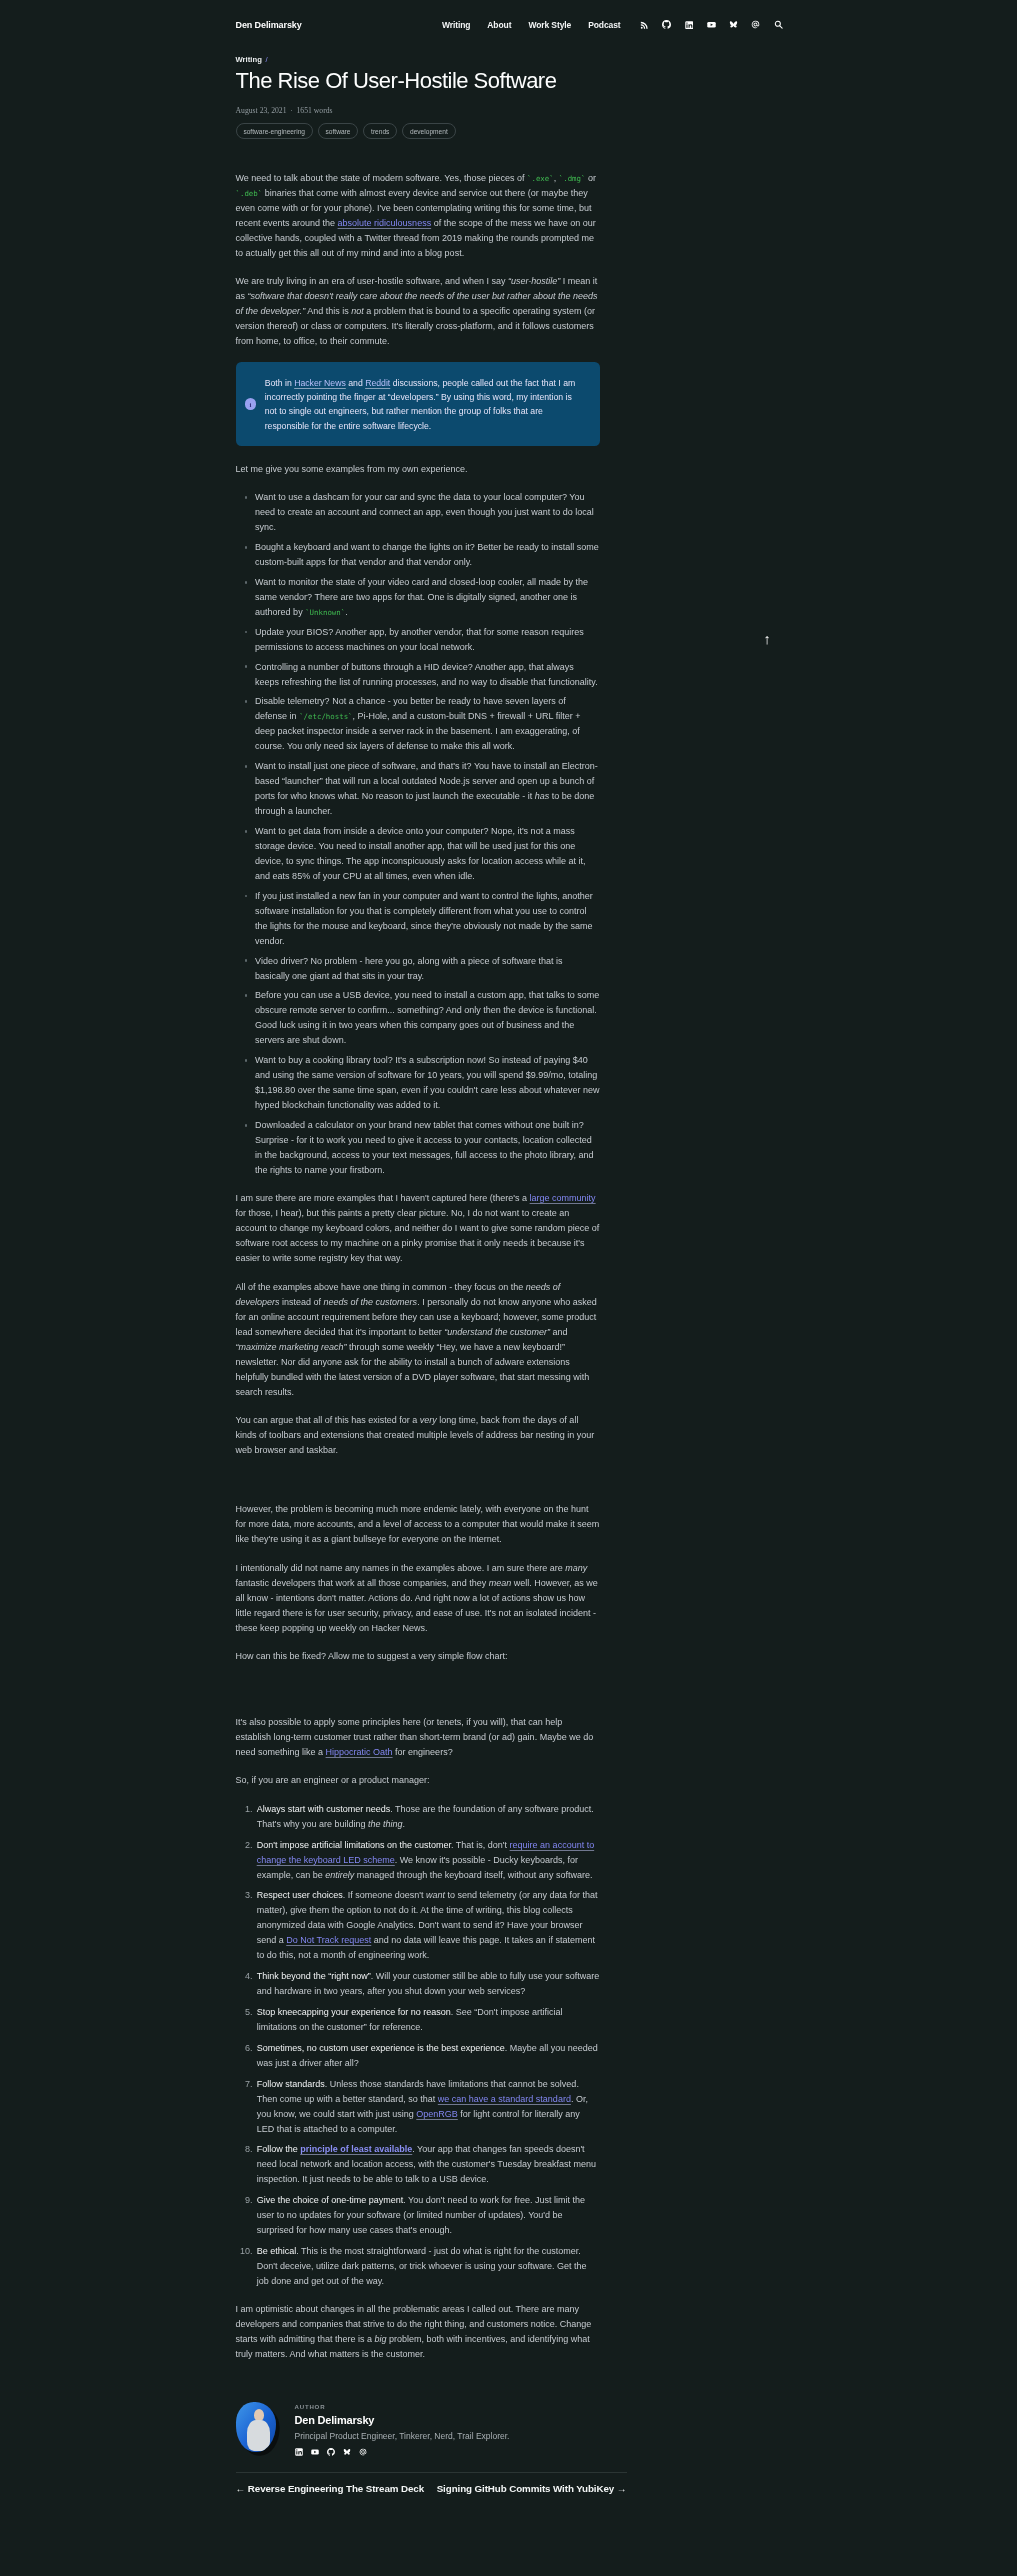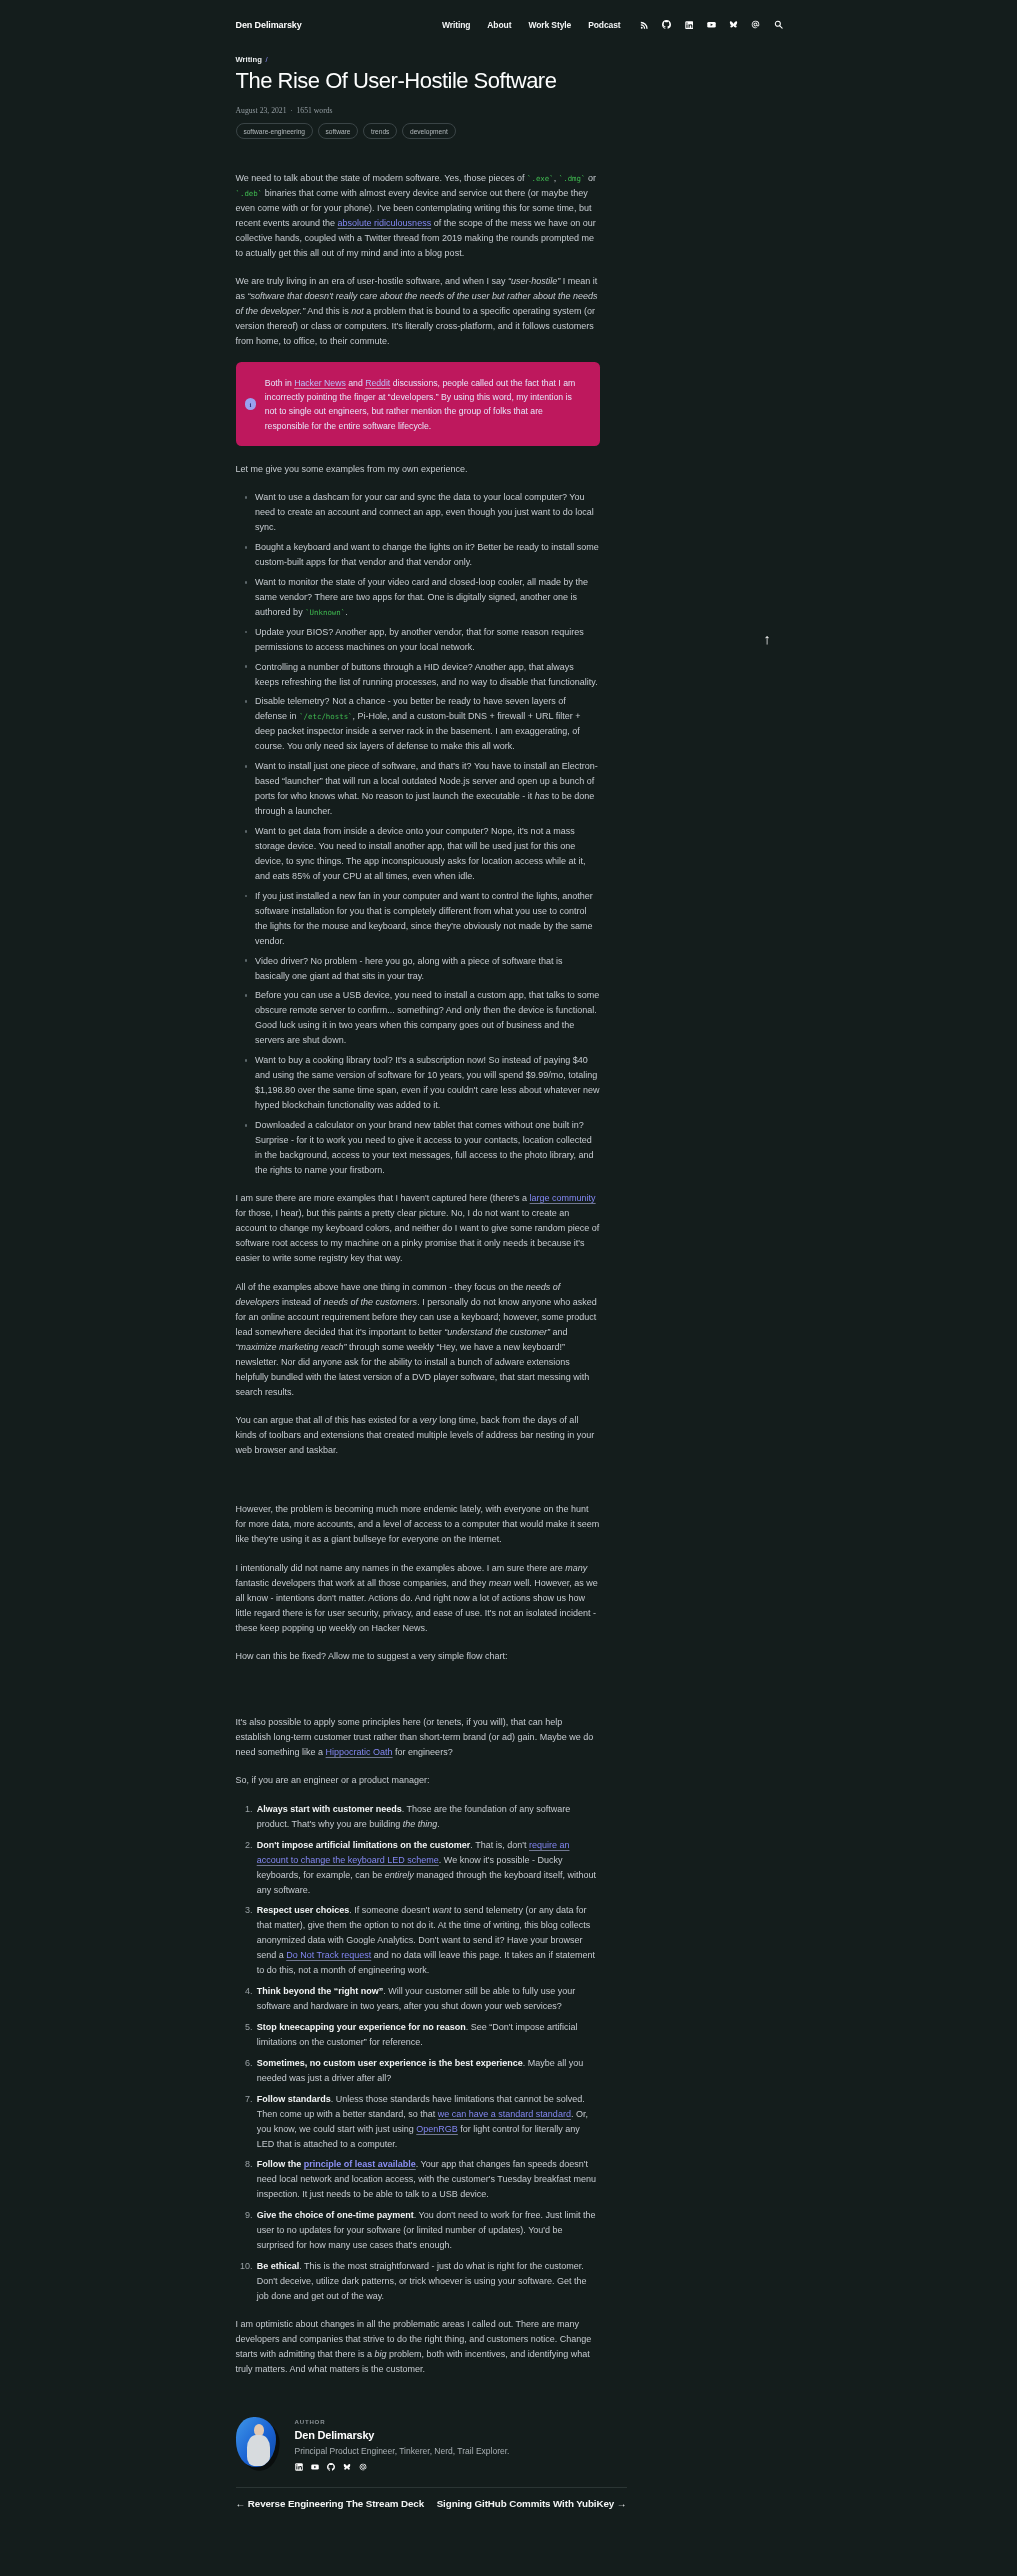--- a/index.html
+++ b/index.html
@@ -31,25 +31,25 @@
   .post-title{margin:5.3px 0 0;font-size:22px;line-height:1.12;color:#fdfefe;font-weight:400;letter-spacing:-0.5px;}
   .post-meta{margin-top:12.7px;font-size:7.7px;color:#939c a1;color:#939ca1;font-family:Liberation Serif, serif;}
   .post-meta .dot{margin:0 3.7px;}
   .tag-row{display:flex;gap:4.8px;margin-top:8px;}
   .tag{font-size:6.6px;color:#b3babd;border:0.5px solid #3a4446;border-radius:8px;padding:2.1px 6.9px;line-height:1.4;}
 
   
   .article{width:364px;margin-top:32px;font-size:9px;line-height:15px;color:#c6cbd0;}
   .article p{margin:0 0 13.3px;}
   .article em{}
-  .article strong{color:#f2f4f5;font-weight:700;}
+  .article strong{color:#f2f4f5;font-weight:400;}
   .code{font-family:"DejaVu Sans Mono", monospace;color:#3fb950;font-size:7.4px;}
   .lnk{color:#8387f2;text-decoration:underline;text-decoration-color:rgba(190,195,240,.55);text-underline-offset:2.1px;}
   a.lnk.bold{font-weight:700;color:#8b8ff5;}
-  .callout{background:#be185d;border-radius:5.3px;padding:13.3px 16px 13.3px 9px;display:flex;gap:8.5px;margin:1.1px 0 16px;color:#e7e5fa;}
+  .callout{background:#0c4a6e;border-radius:5.3px;padding:13.3px 16px 13.3px 9px;display:flex;gap:8.5px;margin:1.1px 0 16px;color:#e7e5fa;}
   .callout .cbody{font-size:8.7px;line-height:14.3px;}
   .callout .lnk{color:#b9c0fa;text-decoration-color:rgba(235,235,252,.55);}
   .info-icon{flex:0 0 auto;align-self:center;width:11.7px;height:11.7px;border-radius:50%;background:#99a1f1;color:#32307d;
     font-weight:800;font-size:6.9px;display:flex;align-items:center;justify-content:center;font-family:"Liberation Serif",serif;}
   ul.blist{margin:0 0 13.3px;padding-left:19.6px;list-style:none;}
   ul.blist li{position:relative;margin-bottom:4.8px;}
   ul.blist li::before{content:"";position:absolute;left:-10.6px;top:5.8px;width:2.7px;height:2.7px;border-radius:50%;background:#5e696c;}
   ol.nlist{margin:0 0 13.3px;padding-left:19.6px;}
   ol.nlist li{margin-bottom:5.8px;padding-left:1.6px;}
   ol.nlist li::marker{color:#9aa2a6;}

